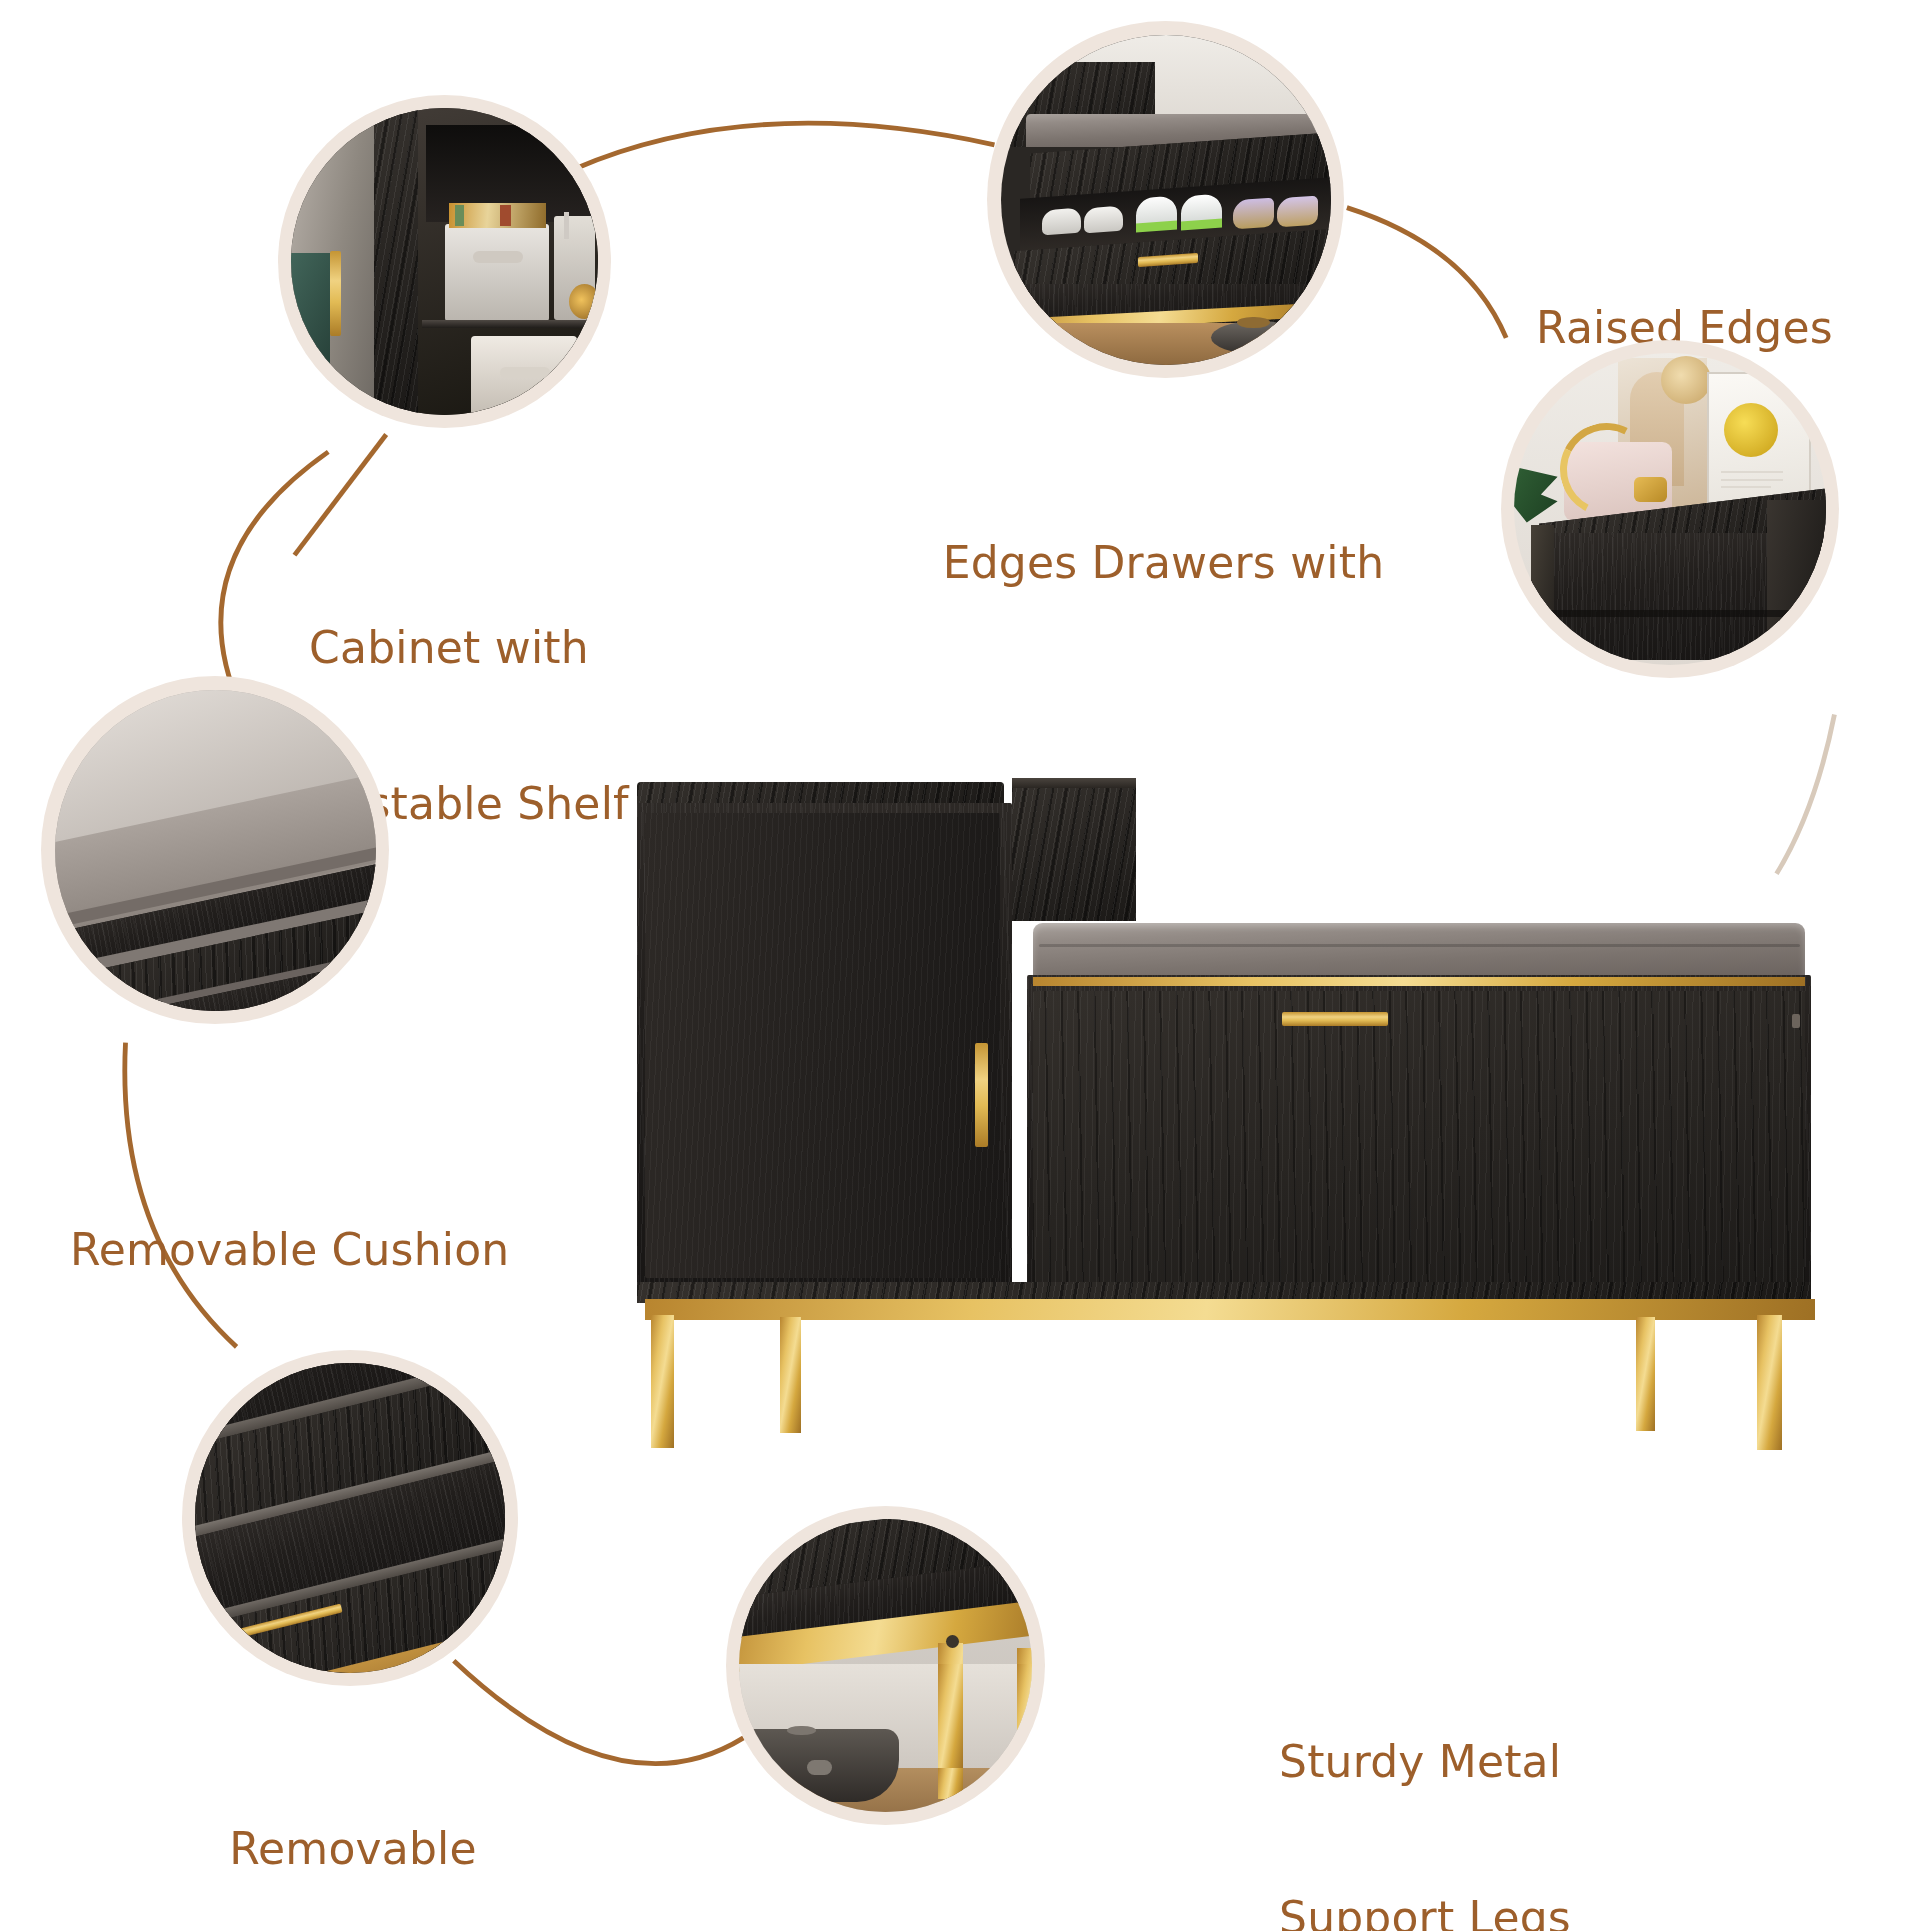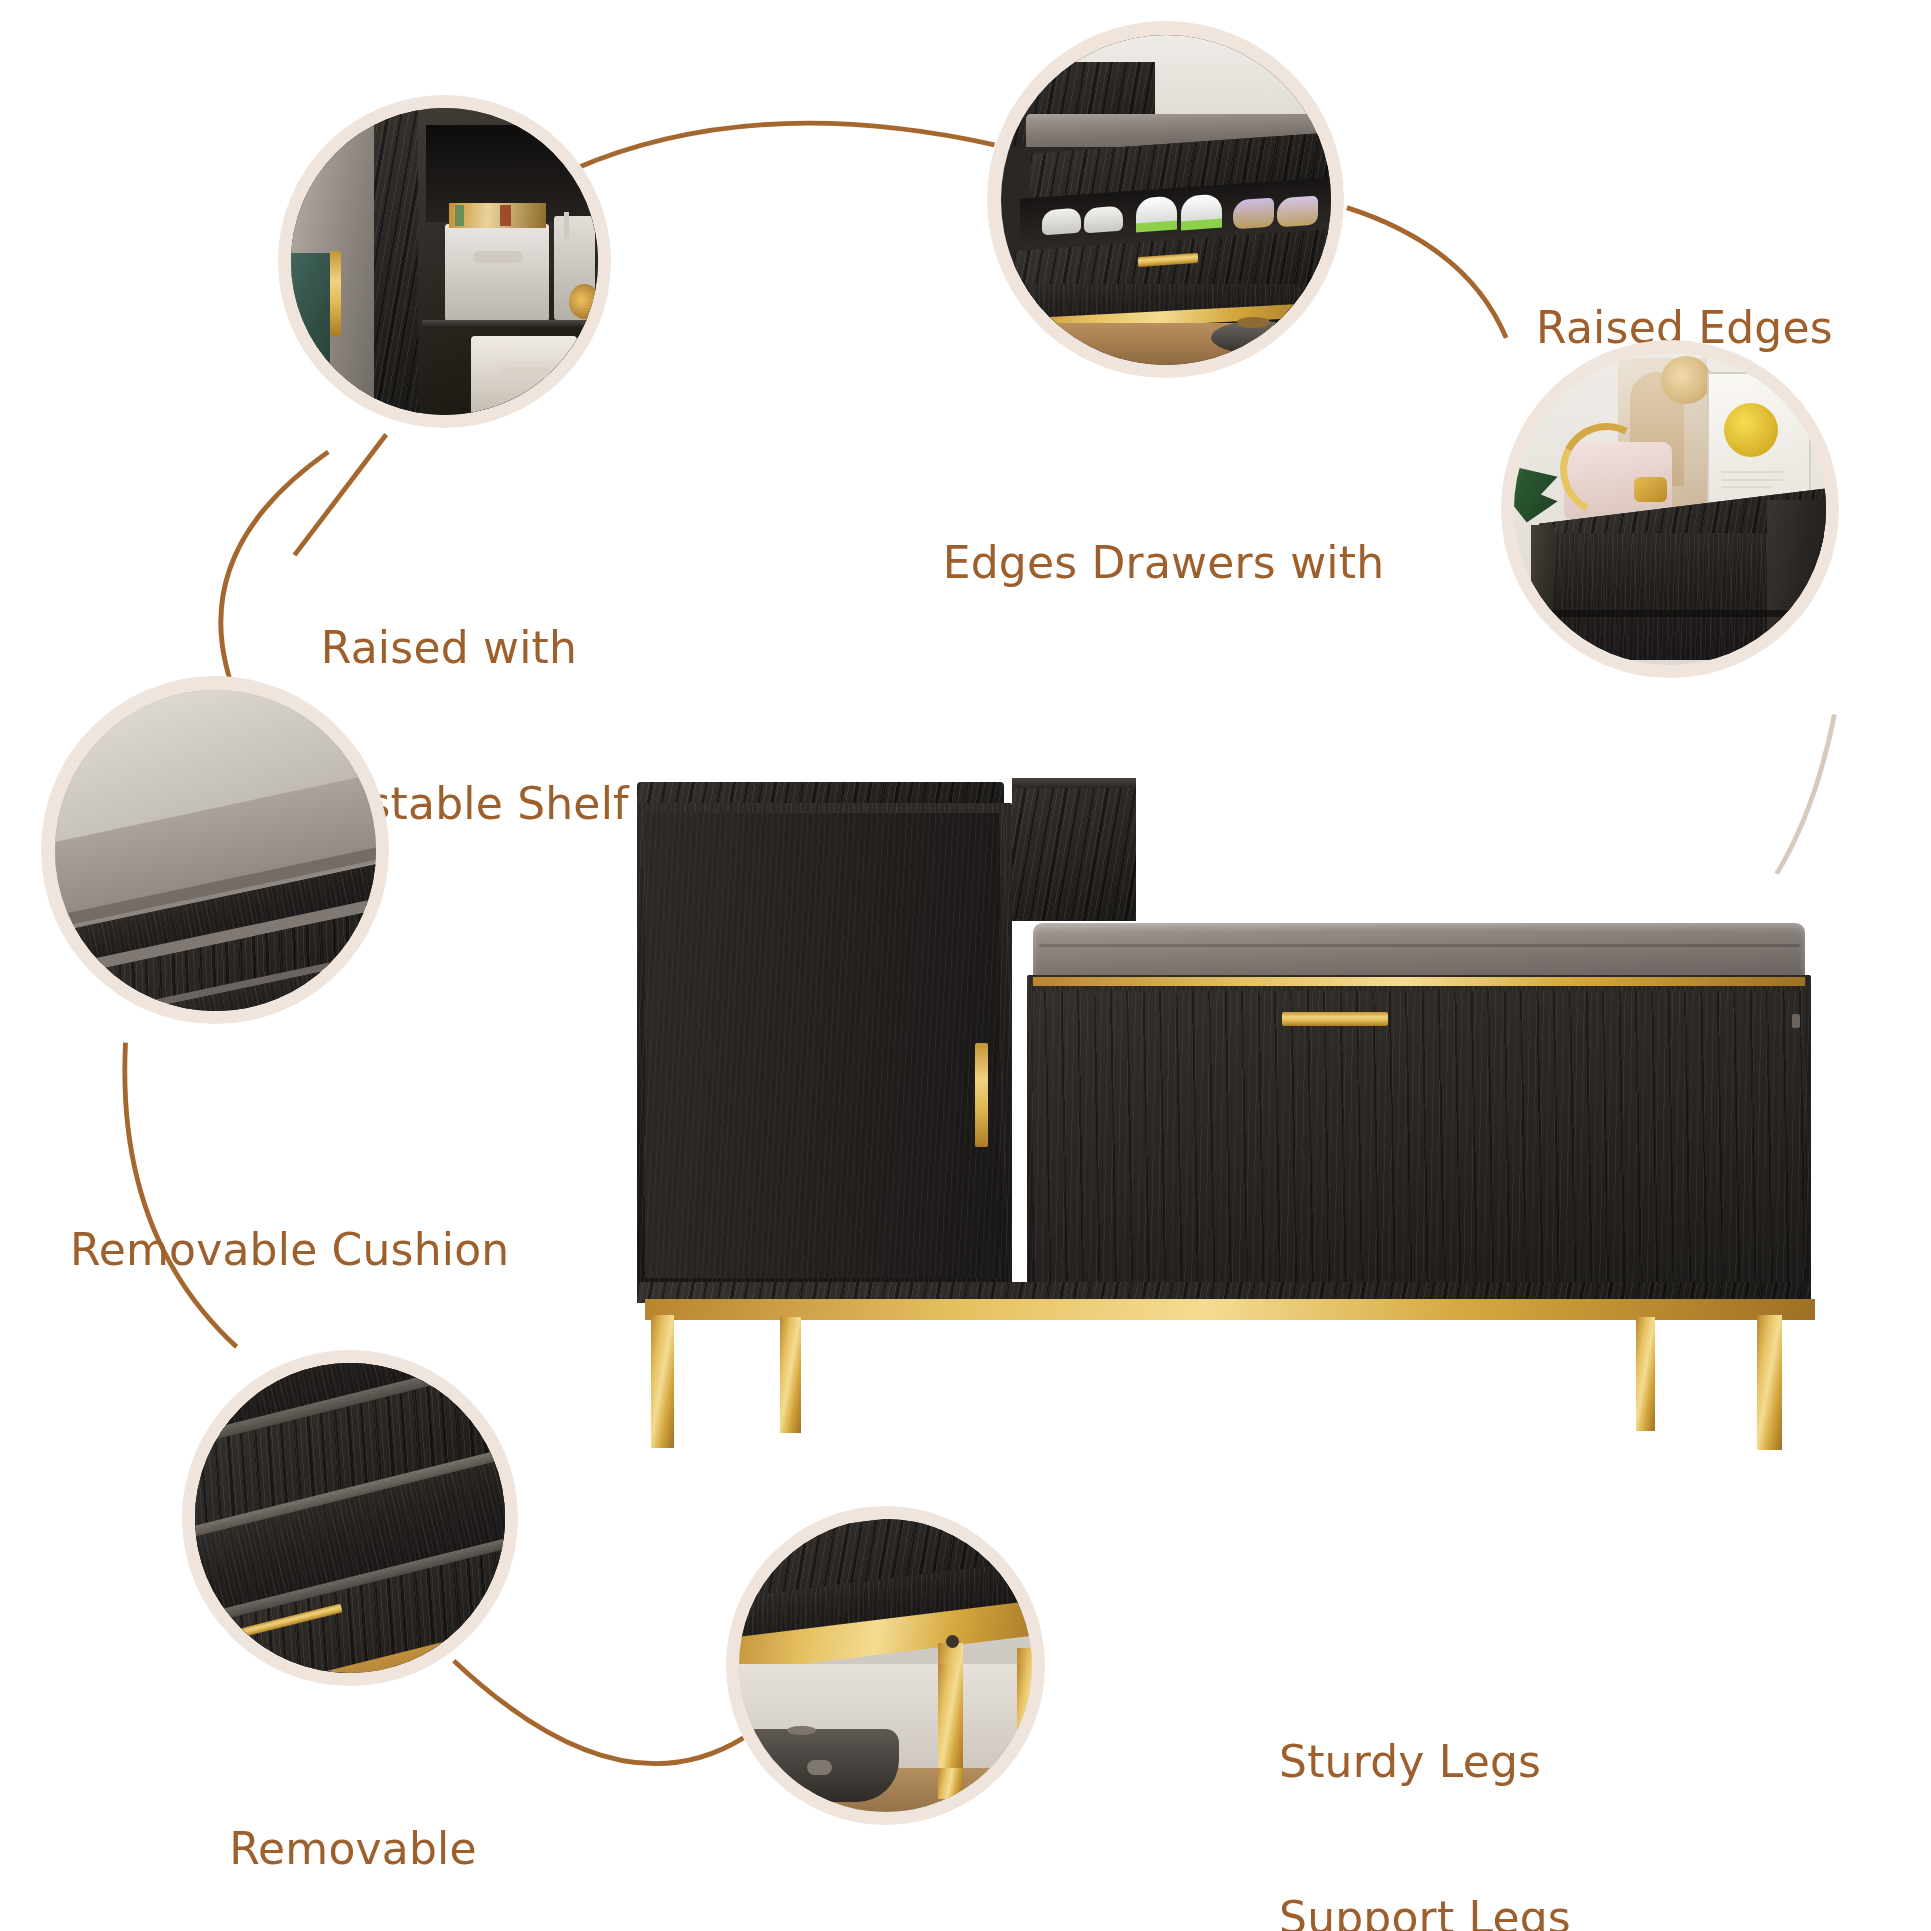--- a/index.html
+++ b/index.html
@@ -124,21 +124,21 @@
 
         <div class="pt" style="left:131px;top:212px;width:178px;height:8.7px;background:linear-gradient(180deg,#4e4843,#201d1a);"></div>
 
         <div class="pt" style="left:278px;top:176px;width:31px;height:35px;border-radius:50%;background:radial-gradient(circle at 40% 45%,#f0c25c,#8d6120);"></div>
 
         <div class="pt" style="left:180px;top:228px;width:106px;height:81px;background:linear-gradient(180deg,#efeae3,#c3bcb2);border-radius:3.9px;"></div>
         <div class="pt" style="left:209px;top:259px;width:50px;height:11.6px;background:#d8d2c9;border-radius:5.8px;"></div>
       </div>
     </div>
     <div class="label c" style="left:222px;top:518px;width:454px;">
-      <div>Raised with</div>
+      <div>Cabinet with</div>
       <div>Adjustable Shelf</div>
     </div>
   </div>
 
   <div class="callout">
     <div class="bubble" style="left:987px;top:21px;width:357px;height:357px;">
       <div class="inner wood" style="left:13.5px;top:13.5px;right:13.5px;bottom:13.5px;">
 
         <div class="pt" style="left:0;top:0;width:330px;height:106px;background:linear-gradient(180deg,#efece7,#dcd7d0);"></div>
 
@@ -267,21 +267,21 @@
         <div class="pt" style="left:-29px;top:249px;width:348px;height:58px;background:linear-gradient(180deg,#b38e5f,#8d6a42);"></div>
         <div class="pt gold" style="left:199px;top:249px;width:25px;height:31px;"></div>
         <div class="pt gold" style="left:278px;top:249px;width:21px;height:29px;"></div>
 
         <div class="pt" style="left:-9.7px;top:210px;width:170px;height:73px;border-radius:13.5px 13.5px 42px 42px;background:linear-gradient(180deg,#5d5852,#2f2b28);"></div>
         <div class="pt" style="left:48px;top:207px;width:29px;height:9.7px;border-radius:50%;background:#7c766f;"></div>
         <div class="pt" style="left:68px;top:241px;width:25px;height:15.4px;border-radius:7.7px;background:#7e7871;"></div>
       </div>
     </div>
     <div class="label l" style="left:1279px;top:1632px;width:502px;">
-      <div>Sturdy Legs</div>
+      <div>Sturdy Metal</div>
       <div>Support Legs</div>
     </div>
   </div>
 
   <div id="product" style="left:618px;top:753px;width:1217px;height:734px;">
 
     <div class="pt wood2" style="left:19.3px;top:29px;width:367px;height:27px;border-radius:3.9px 3.9px 0 0;"></div>
 
     <div class="pt wood" style="left:19.3px;top:50px;width:375px;height:483px;border-radius:1.9px;"></div>
 

